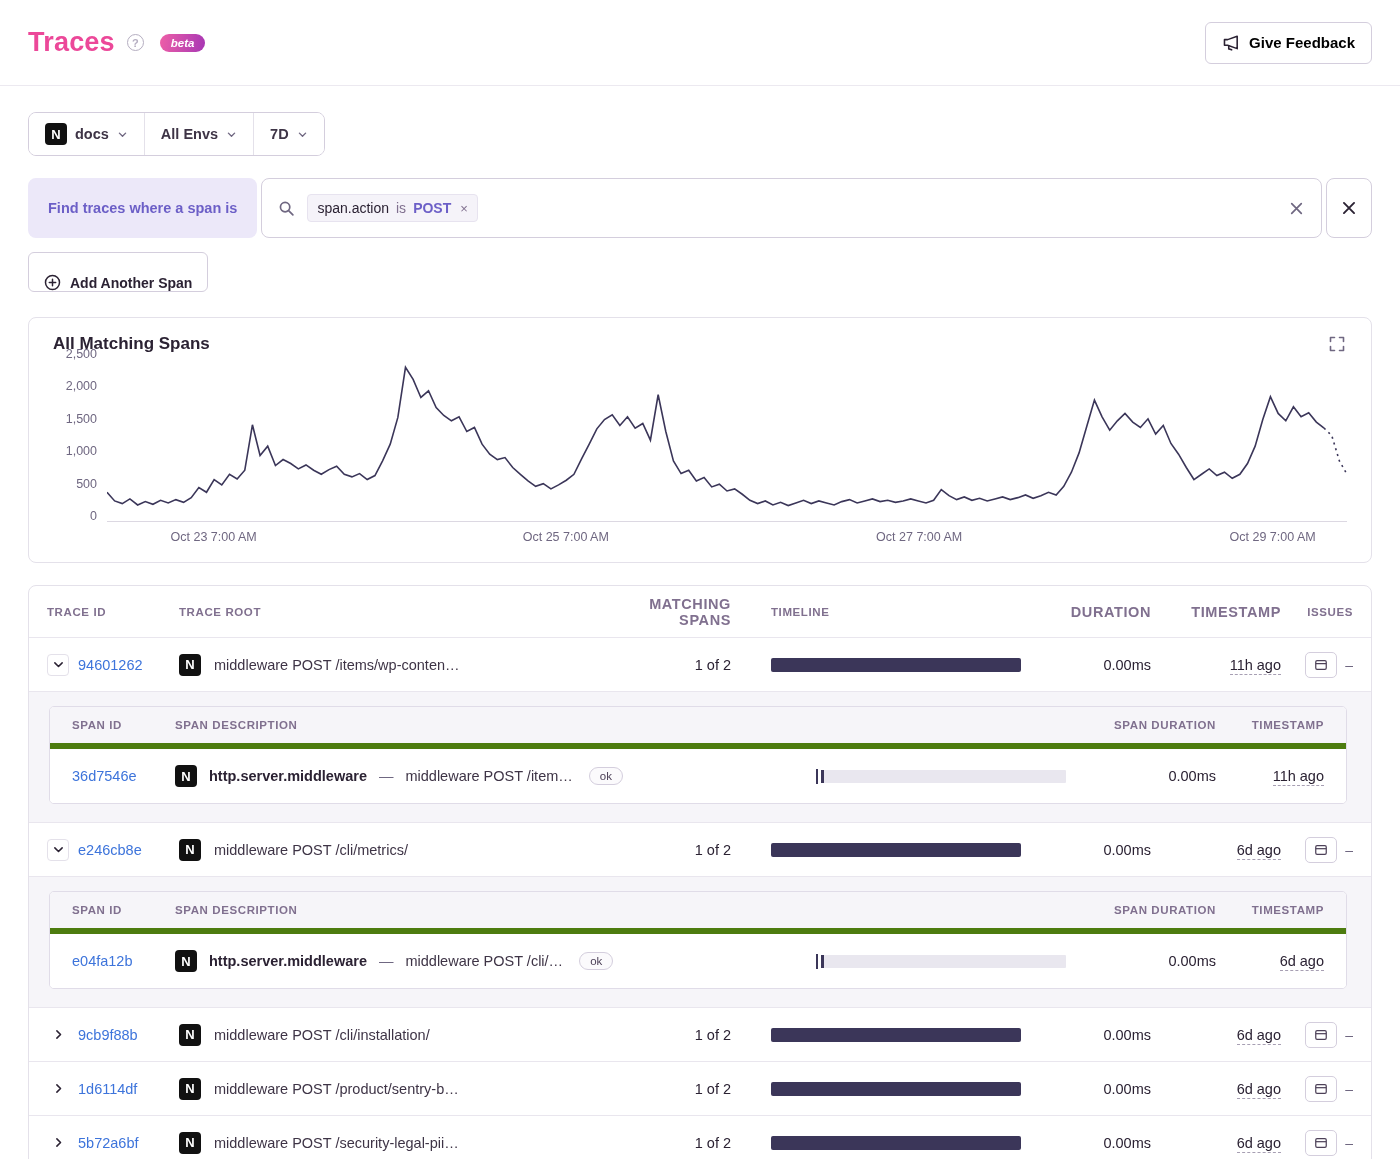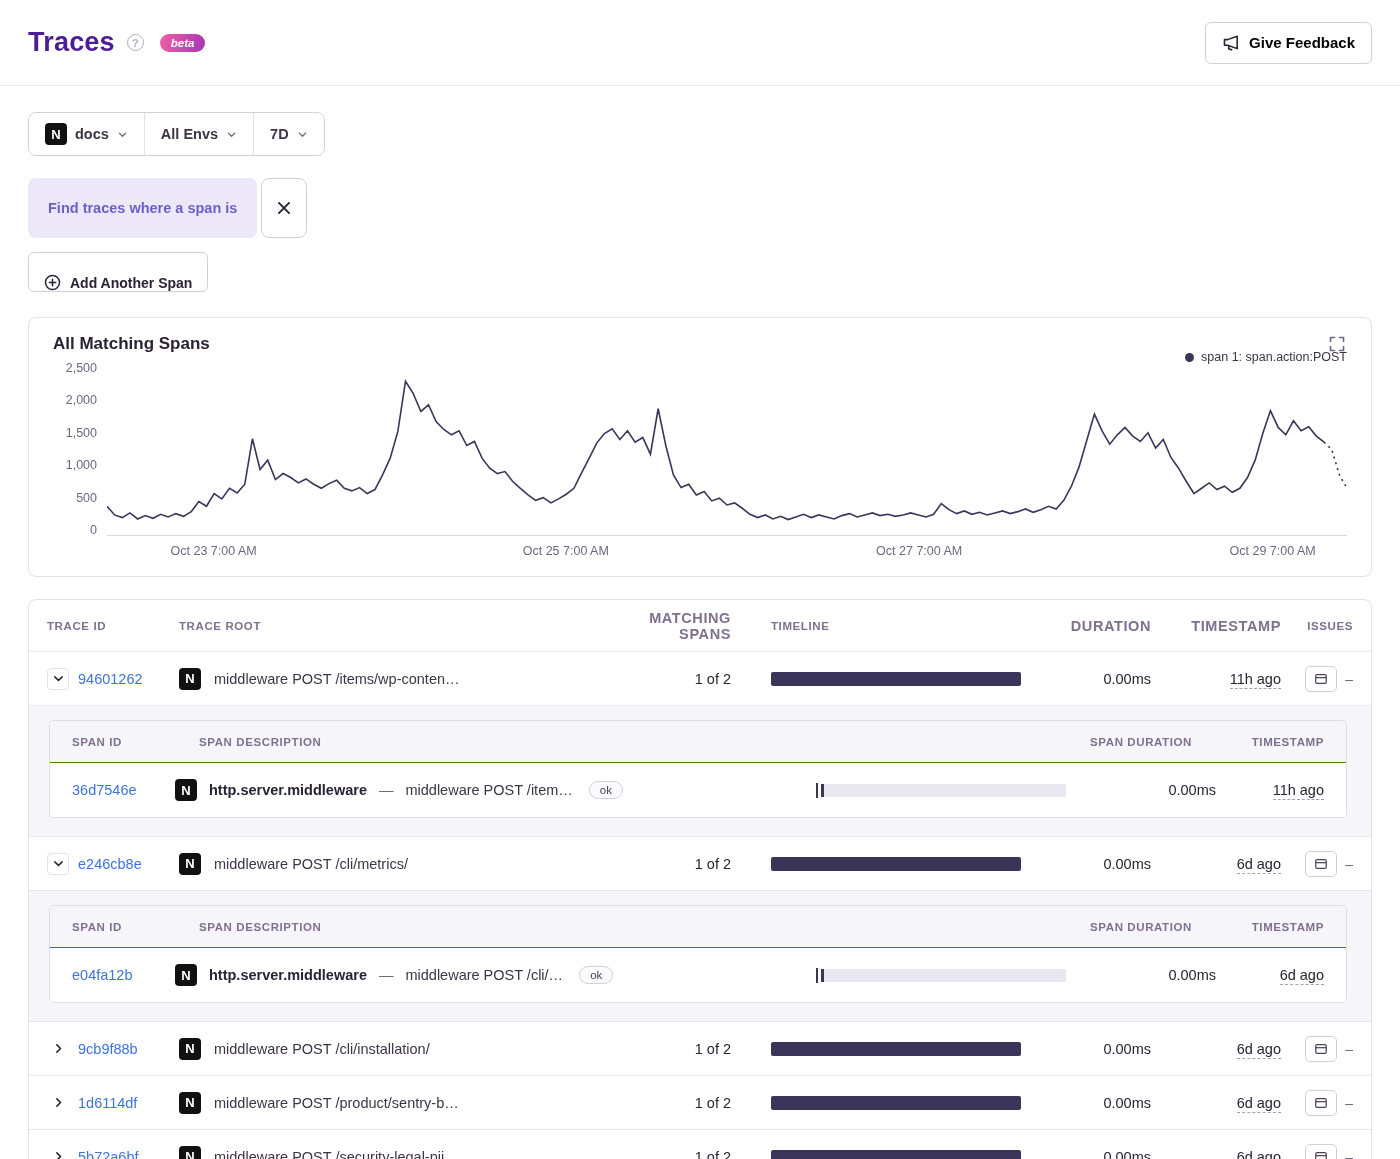--- a/index.html
+++ b/index.html
@@ -3,21 +3,21 @@
 <meta charset="utf-8">
 <style>
   * { box-sizing: border-box; margin: 0; padding: 0; }
   html,body { width:1400px; height:1159px; overflow:hidden; background:#fff;
     font-family:"Liberation Sans","DejaVu Sans",sans-serif; color:#2b2233; }
 
   
   .topbar { display:flex; align-items:center; justify-content:space-between;
     padding:20px 28px; background:#fff; border-bottom:1px solid #ece9f0; height:86px; }
   .topbar-left { display:flex; align-items:center; gap:10px; }
-  .page-title { font-size:27px; font-weight:700; color:#4c1d95; letter-spacing:.2px; }
+  .page-title { font-size:27px; font-weight:700; color:#ec4899; letter-spacing:.2px; }
   .help-circle { width:17px; height:17px; border-radius:50%; border:1.5px solid #b5aec1;
     color:#b5aec1; font-size:11px; font-weight:700; display:flex; align-items:center;
     justify-content:center; margin-left:2px; }
   .beta-badge { background:linear-gradient(100deg,#ee5fa7,#a737b4); color:#fff;
     font-size:11.5px; font-weight:600; border-radius:11px; padding:3px 11px; margin-left:6px;font-style:italic; }
   .feedback-btn { display:flex; align-items:center; gap:9px; background:#fff;
     border:1px solid #d4cedd; border-radius:6px; padding:0 16px; height:42px;
     font-size:15px; font-weight:600; color:#000000; cursor:pointer; }
 
   .content { padding:0 28px; }
@@ -102,21 +102,21 @@
   .issues-btn { width:32px; height:26px; border:1px solid #d4cedd; border-radius:5px;
     background:#fff; display:flex; align-items:center; justify-content:center; cursor:pointer; }
   .issues-dash { color:#6f6781; font-size:14px; }
 
   
   .expanded-area { background:#f6f5f9; border-bottom:1px solid #e9e6ee;
     padding:14px 24px 18px 20px; }
   .subtable { background:#fff; border:1px solid #e0dce8; border-radius:5px; overflow:hidden; }
   .sub-head, .sub-row { display:grid;
     grid-template-columns:125px 1fr 270px 130px 130px; align-items:center; }
-  .sub-head { height:42px; background:#f6f5f9; border-bottom:1px solid #4d7c0f;gap:24px; }
+  .sub-head { height:42px; background:#f6f5f9; border-bottom:6px solid #4d7c0f; }
   .sub-row { height:54px; background:#fff; }
   .sub-c1 { padding-left:22px; }
   .sub-desc { display:flex; align-items:center; gap:12px; font-size:14.5px;
     overflow:hidden; white-space:nowrap; padding-right:12px; }
   .op-name { font-weight:700; color:#2b2233; }
   .sep { color:#6f6781; }
   .desc-text { color:#3e3446; }
   .ok-pill { border:1px solid #d4cedd; border-radius:11px; background:#fbfafc;
     color:#4d4158; font-size:11.5px; padding:2px 10px; margin-left:4px; }
   .mini-timeline { display:flex; align-items:center; gap:3px; padding-right:20px; }
@@ -171,20 +171,39 @@
         <svg class="chev-down" viewBox="0 0 16 16">
             <path d="M3.5 6l4.5 4.5L12.5 6" fill="none" stroke="#6f6781" stroke-width="2" stroke-linecap="round" stroke-linejoin="round"></path>
           </svg>
       </button>
     </div>
   </div>
 
   
   <div class="search-row">
     <button class="find-pill">Find traces where a span is</button>
+    <div class="search-box">
+      <span>
+        <svg width="17" height="17" viewBox="0 0 16 16">
+            <circle cx="6.7" cy="6.7" r="4.4" fill="none" stroke="#6f6781" stroke-width="1.6"></circle>
+            <path d="M10.2 10.2 14 14" stroke="#6f6781" stroke-width="1.6" stroke-linecap="round"></path>
+          </svg>
+      </span>
+      <span class="search-token">
+        <span class="tok-key">span.action</span>
+        <span class="tok-op">is</span>
+        <span class="tok-val">POST</span>
+        <span class="tok-x">×</span>
+      </span>
+      <span class="search-clear">
+        <svg width="17" height="17" viewBox="0 0 16 16">
+            <path d="M3.5 3.5 12.5 12.5M12.5 3.5 3.5 12.5" stroke="#6f6781" stroke-width="1.6" stroke-linecap="round"></path>
+          </svg>
+      </span>
+    </div>
     <button class="close-outer">
       <svg width="18" height="18" viewBox="0 0 16 16">
           <path d="M3.5 3.5 12.5 12.5M12.5 3.5 3.5 12.5" stroke="#2b2233" stroke-width="1.7" stroke-linecap="round"></path>
         </svg>
     </button>
   </div>
 
   <button class="add-span-btn">
     <span>
       <svg width="17" height="17" viewBox="0 0 16 16">
@@ -197,24 +216,20 @@
 
   
   <section class="chart-panel">
     <div class="chart-head">
       <div class="chart-title">All Matching Spans</div>
       <button class="fullscreen-btn">
         <svg width="16" height="16" viewBox="0 0 16 16">
             <path d="M1.5 5.5v-4h4M10.5 1.5h4v4M14.5 10.5v4h-4M5.5 14.5h-4v-4" fill="none" stroke="#6f6781" stroke-width="1.6" stroke-linecap="round" stroke-linejoin="round"></path>
           </svg>
       </button>
-    </div>
-    <div class="legend-row">
-      <span class="legend-dot"></span>
-      <span>span 1: span.action:POST</span>
     </div>
     <div class="chart-area">
       <div class="y-axis">
         <span>2,500</span>
         <span>2,000</span>
         <span>1,500</span>
         <span>1,000</span>
         <span>500</span>
         <span>0</span>
       </div>

